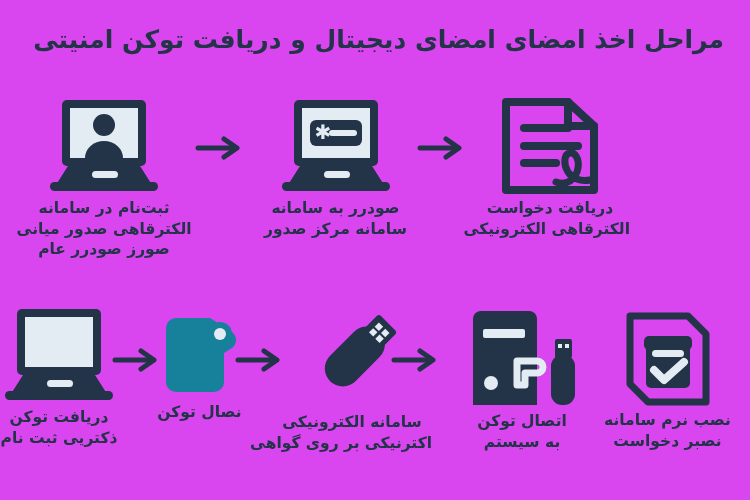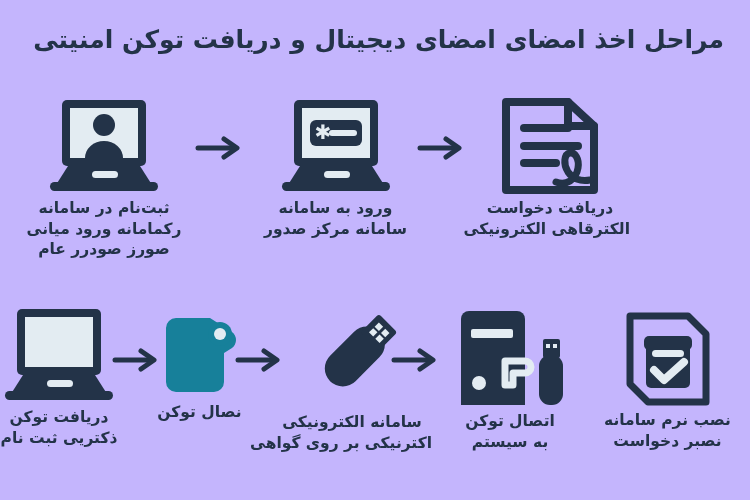--- a/index.html
+++ b/index.html
@@ -5,21 +5,21 @@
   * { box-sizing: border-box; margin: 0; padding: 0; }
   html, body {
     width: 750px; height: 500px;
     overflow: hidden;
     background: #e3ecf2;
     font-family: "DejaVu Sans", sans-serif;
   }
   #canvas {
     position: relative;
     width: 750px; height: 500px;
-    background: #c4b5fd;
+    background: #d946ef;
     direction: rtl;
   }
 
   
   .title {
     position: absolute;
     top: 24px; right: 26px; left: 26px;
     text-align: right;
     font-family: "DejaVu Sans", sans-serif;
     font-size: 25px;
@@ -96,21 +96,21 @@
         <rect x="26" y="12" width="68" height="50" fill="#e3ecf2"></rect>
         <rect x="34" y="24" width="52" height="26" rx="6" fill="#233348"></rect>
         <text x="47" y="43" font-family="DejaVu Sans, sans-serif" font-size="20" font-weight="bold" fill="#e3ecf2" text-anchor="middle">✱</text>
         <line x1="56" y1="37" x2="78" y2="37" stroke="#e3ecf2" stroke-width="6" stroke-linecap="round"></line>
         <path d="M10 92 L24 70 H96 L110 92 Z" fill="#233348"></path>
         <rect x="6" y="86" width="108" height="9" rx="4.5" fill="#233348"></rect>
         <rect x="48" y="75" width="26" height="7" rx="3.5" fill="#e3ecf2"></rect>
       </svg>
     </div>
     <div class="caption">
-      <span class="ln">ورود به سامانه</span>
+      <span class="ln">صودرر به سامانه</span>
       <span class="ln">سامانه مرکز صدور</span>
     </div>
   </div>
 
   <div class="arrow" style="left:196px; top:135px;">
     <svg viewBox="0 0 46 26" aria-hidden="true">
       <line x1="2" y1="13" x2="36" y2="13" stroke="#233348" stroke-width="5" stroke-linecap="round"></line>
       <polyline points="28,4 41,13 28,22" fill="none" stroke="#233348" stroke-width="5" stroke-linecap="round" stroke-linejoin="round"></polyline>
     </svg>
   </div>
@@ -122,42 +122,42 @@
         <rect x="26" y="12" width="68" height="50" fill="#e3ecf2"></rect>
         <circle cx="60" cy="29" r="11" fill="#233348"></circle>
         <path d="M41 62 a19 17 0 0 1 38 0 Z" fill="#233348"></path>
         <path d="M10 92 L24 70 H96 L110 92 Z" fill="#233348"></path>
         <rect x="6" y="86" width="108" height="9" rx="4.5" fill="#233348"></rect>
         <rect x="48" y="75" width="26" height="7" rx="3.5" fill="#e3ecf2"></rect>
       </svg>
     </div>
     <div class="caption">
       <span class="ln">ثبت‌نام در سامانه</span>
-      <span class="ln">رکمامانه ورود میانی</span>
+      <span class="ln">الکترقاهی صدور میانی</span>
       <span class="ln">صورز صودرر عام</span>
     </div>
   </div>
 
   <div class="step" style="left:595px; top:310px; width:145px;">
     <div class="icon-wrap" style="width:92px;height:98px;">
       <svg viewBox="0 0 92 98" aria-hidden="true">
         <path d="M8 6 H66 L84 24 V92 H26 L8 74 Z" fill="none" stroke="#233348" stroke-width="7" stroke-linejoin="round"></path>
         <rect x="24" y="30" width="44" height="48" rx="5" fill="#233348"></rect>
         <rect x="22" y="26" width="48" height="14" rx="5" fill="#233348"></rect>
         <rect x="30" y="40" width="32" height="7" rx="3.5" fill="#e3ecf2"></rect>
         <polyline points="32,60 42,70 62,52" fill="none" stroke="#e3ecf2" stroke-width="8" stroke-linecap="round" stroke-linejoin="round"></polyline>
       </svg>
     </div>
     <div class="caption">
       <span class="ln">نصب نرم سامانه</span>
       <span class="ln">نصبر دخواست</span>
     </div>
   </div>
 
-  <div class="step" style="left:440px; top:305px; width:140px;">
+  <div class="step" style="left:452px; top:305px; width:140px;">
     <div class="icon-wrap" style="width:110px;height:104px;">
       <svg viewBox="0 0 110 104" aria-hidden="true">
         <path d="M6 14 a8 8 0 0 1 8 -8 H62 a8 8 0 0 1 8 8 V100 H6 Z" fill="#233348"></path>
         <rect x="16" y="24" width="42" height="9" rx="2" fill="#e3ecf2"></rect>
         <circle cx="24" cy="78" r="7" fill="#e3ecf2"></circle>
         <path d="M50 56 H70 a6 6 0 0 1 0 12 H58 V80 H50 Z" fill="none" stroke="#e3ecf2" stroke-width="7" stroke-linejoin="round"></path>
         <rect x="84" y="50" width="24" height="50" rx="11" fill="#233348"></rect>
         <rect x="88" y="34" width="17" height="19" rx="2" fill="#233348"></rect>
         <rect x="91" y="39" width="4" height="4" fill="#e3ecf2"></rect>
         <rect x="98" y="39" width="4" height="4" fill="#e3ecf2"></rect>

